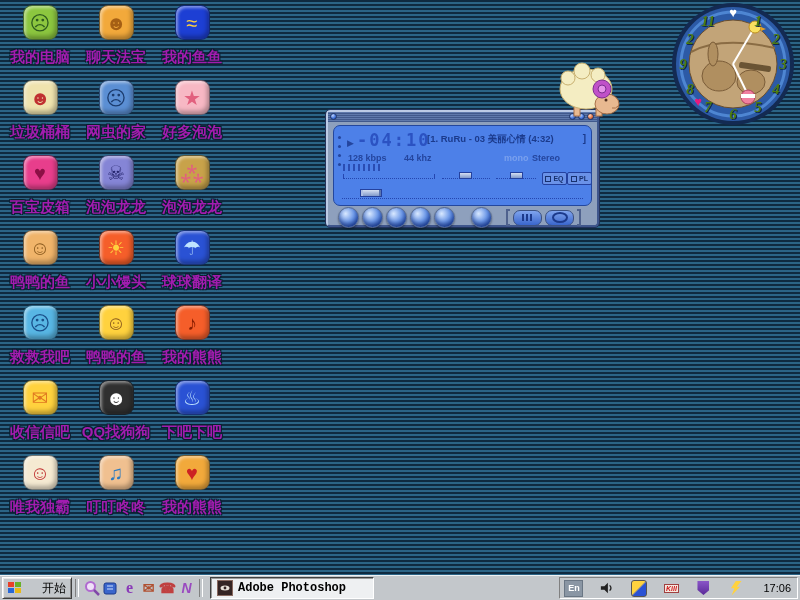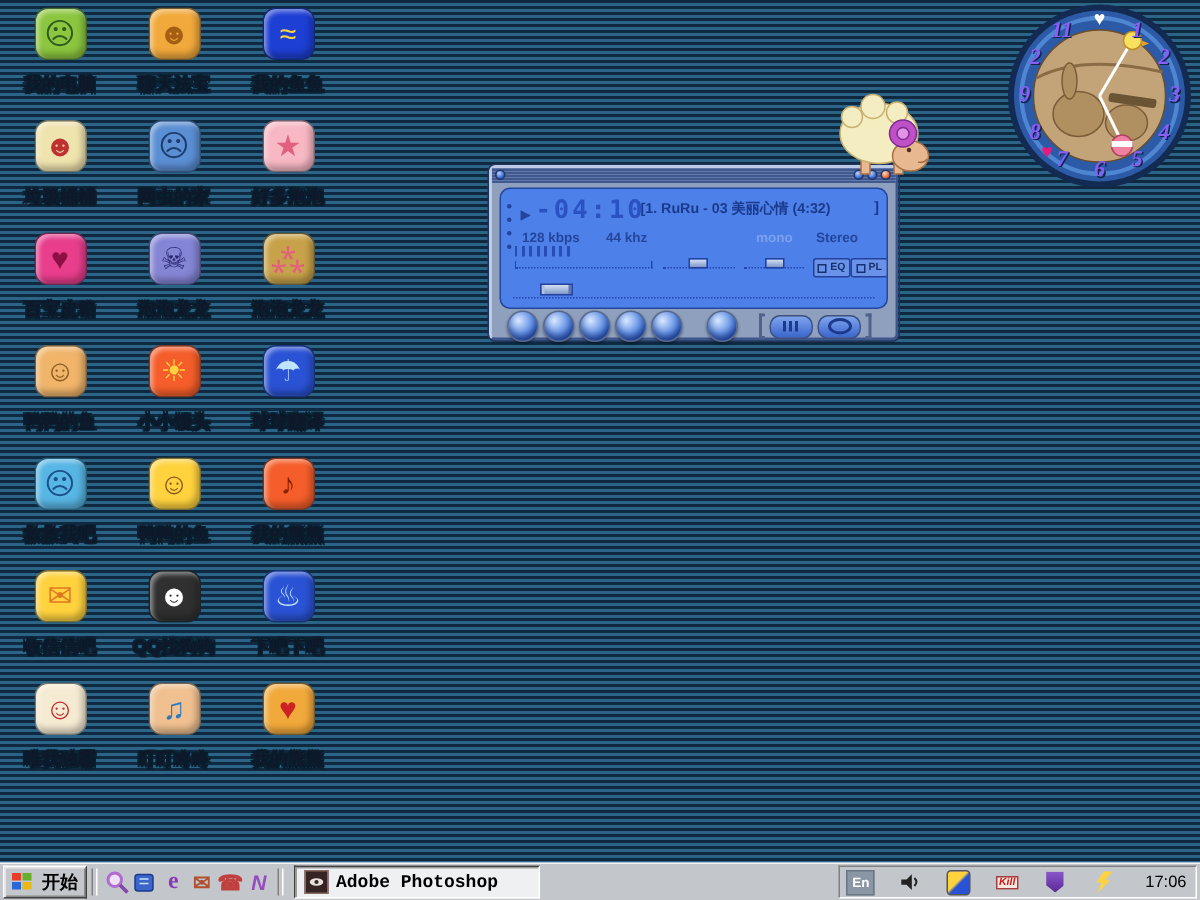--- a/index.html
+++ b/index.html
@@ -6,21 +6,21 @@
   body{width:800px;height:600px;overflow:hidden;position:relative;
        font-family:"Liberation Sans",sans-serif;
        background:repeating-linear-gradient(180deg,#0f2a40 0 2px,#2b6486 2px 4px)}
   
   .icon-grid{position:absolute;left:2px;top:2px;display:grid;
              grid-template-columns:76px 76px 76px;grid-auto-rows:75px;z-index:2}
   .cell{display:flex;flex-direction:column;align-items:center;justify-content:flex-start;cursor:pointer}
   .dicon{width:33px;height:33px;margin-top:3px;border-radius:9px;display:flex;align-items:center;justify-content:center;
          font-size:20px;line-height:1;border:1px solid rgba(10,25,40,.55);
          box-shadow:inset 2px 2px 3px rgba(255,255,255,.45),inset -2px -3px 4px rgba(0,0,0,.3)}
-  .dlabel{margin-top:8px;font-size:12px;font-weight:bold;color:#0f172a;white-space:nowrap;
+  .dlabel{margin-top:8px;font-size:15px;font-weight:bold;color:#a21caf;white-space:nowrap;
           text-shadow:1px 1px 0 #09202f,-1px 1px 0 #09202f,1px -1px 0 #09202f,-1px -1px 0 #09202f}
   
   .player{position:absolute;left:326px;top:110px;width:273px;height:117px;z-index:5;
           background:#8ea0bd;border:2px solid;border-color:#bccbe6 #3f568c #3f568c #bccbe6;
           outline:1px solid #23335c;border-radius:4px;box-sizing:border-box}
   .ptitle{position:absolute;left:0;top:0;right:0;height:10px;
           background:repeating-linear-gradient(0deg,#41598c 0 1px,#5f79ac 1px 2px)}
   .pdot{position:absolute;width:7px;height:7px;border-radius:50%;top:1px;
         background:radial-gradient(circle at 35% 30%,#bcd4ff,#3f6fd8 60%,#1c3b8c);border:1px solid #22386a;box-sizing:border-box}
   .pdisplay{position:absolute;left:5px;top:13px;width:259px;height:81px;background:#4d80e8;
@@ -56,31 +56,31 @@
   .brk{width:4px;height:17px;border:2px solid #4f628e;box-sizing:border-box}
   .brkL{border-right:none}.brkR{border-left:none}
   .pill{width:27px;height:14px;border-radius:7px;cursor:pointer;border:1px solid #3c5182;
         background:linear-gradient(#7fa4ee,#3a66cc);display:flex;align-items:center;justify-content:center}
   .bars{width:11px;height:7px;background:repeating-linear-gradient(90deg,#1c3a8c 0 2px,transparent 2px 4px)}
   .oval{width:12px;height:7px;border:2px solid #1c3a8c;border-radius:50%}
   
   .sheep{position:absolute;left:556px;top:62px;z-index:6;cursor:pointer}
   
   .clockw{position:absolute;left:671px;top:2px;width:124px;height:124px;z-index:3}
-  .cnum{position:absolute;transform:translate(-50%,-50%);color:#8b5cf6;font-family:"Liberation Serif",serif;
+  .cnum{position:absolute;transform:translate(-50%,-50%);color:#4d7c0f;font-family:"Liberation Serif",serif;
         font-style:italic;font-weight:bold;font-size:15px;text-shadow:1px 1px 0 #10254a}
   .cheart{position:absolute;transform:translate(-50%,-50%);font-size:13px}
   
   .taskbar{position:absolute;left:0;bottom:0;width:800px;height:24px;background:#c3c7cb;
            border-top:1px solid #eef1f4;z-index:10;display:flex;align-items:center}
   .raised{background:#c3c7cb;border:1px solid;border-color:#ffffff #404040 #404040 #ffffff;
           box-shadow:inset 1px 1px 0 #e8e8e8,inset -1px -1px 0 #8a8a8a}
   .sunken{border:1px solid;border-color:#808080 #ffffff #ffffff #808080}
   .startbtn{height:20px;margin-left:2px;display:flex;align-items:center;padding:0 5px;cursor:pointer}
-  .startlbl{font-size:12px;font-weight:bold;color:#000;margin-left:6px}
+  .startlbl{font-size:12px;font-weight:normal;color:#000;margin-left:20px}
   .tdivider{width:2px;height:18px;margin:0 3px;border-left:1px solid #808080;border-right:1px solid #ffffff}
   .ql{width:19px;height:19px;display:flex;align-items:center;justify-content:center;cursor:pointer;font-weight:bold}
   .taskbtn{height:20px;margin-left:4px;display:flex;align-items:center;padding:0 6px;width:150px;cursor:pointer;
            background:#eef0f2;border:1px solid;border-color:#404040 #ffffff #ffffff #404040;
            box-shadow:inset 1px 1px 0 #9a9a9a}
   .tasklbl{font-family:"Liberation Mono",monospace;font-size:12px;font-weight:bold;color:#000;margin-left:5px;white-space:nowrap}
   .psicon{width:14px;height:14px;background:#352423;border:1px solid #8a6a60;display:flex;align-items:center;justify-content:center}
   .tray{margin-left:auto;margin-right:2px;height:20px;display:flex;align-items:center;padding:0 4px;gap:16px}
   .enbox{width:17px;height:15px;background:#8a96a4;border:1px solid #6a7684;color:#fff;
          font-size:9px;font-weight:bold;display:flex;align-items:center;justify-content:center;cursor:pointer}
@@ -195,21 +195,21 @@
     <span class="ddot" style="top:19px"></span>
     <span class="ddot" style="top:28px"></span>
     <span class="ddot" style="top:37px"></span>
     <span class="playglyph">▶</span>
     <span class="ptime">-04:10</span>
     <span class="ptrack">[1. RuRu - 03 美丽心情 (4:32)</span>
     <span class="pbracket">]</span>
     <span class="pinfo" style="left:14px">128 kbps</span>
     <span class="pinfo" style="left:70px">44 khz</span>
     <span class="pinfo" style="left:170px;color:#7aa0ee">mono</span>
-    <span class="pinfo" style="left:210px">Stereo</span>
+    <span class="pinfo" style="left:198px">Stereo</span>
     <span class="spectrum"></span>
     <span class="sline endcaps" style="left:9px;top:48px;width:92px"></span>
     <span class="sline" style="left:108px;top:48px;width:48px">
         <span class="shandle" style="left:17px"></span>
       </span>
     <span class="sline" style="left:162px;top:48px;width:40px">
         <span class="shandle" style="left:14px"></span>
       </span>
     <span class="minibtn" style="left:208px">
         <span class="mbsq"></span>

